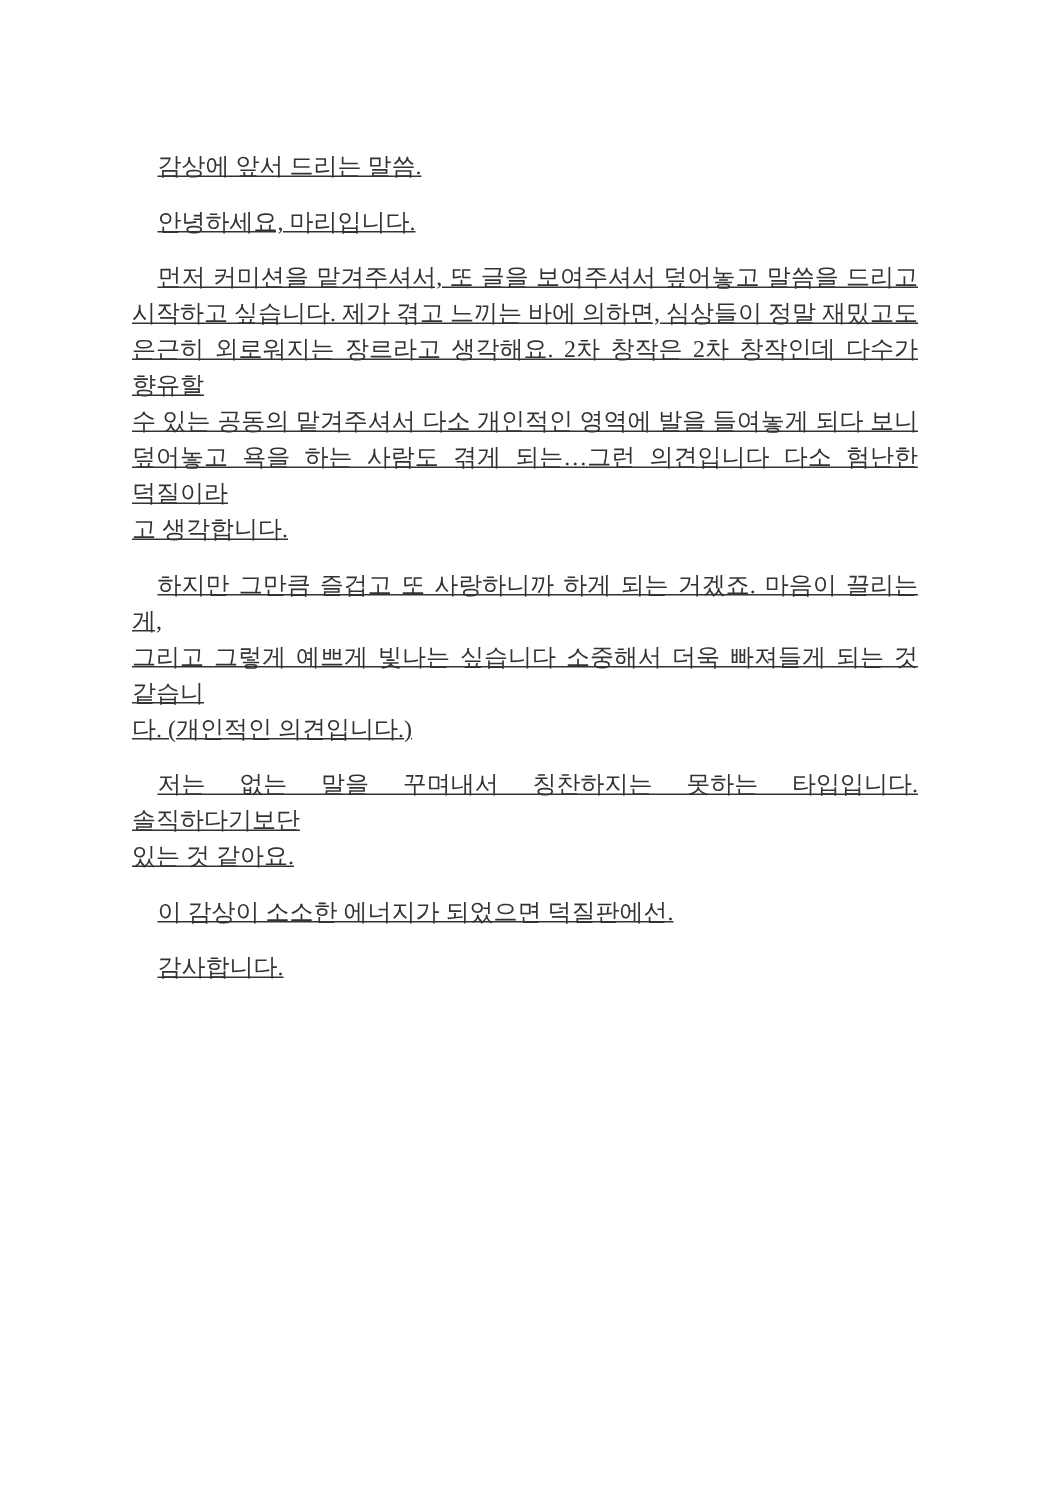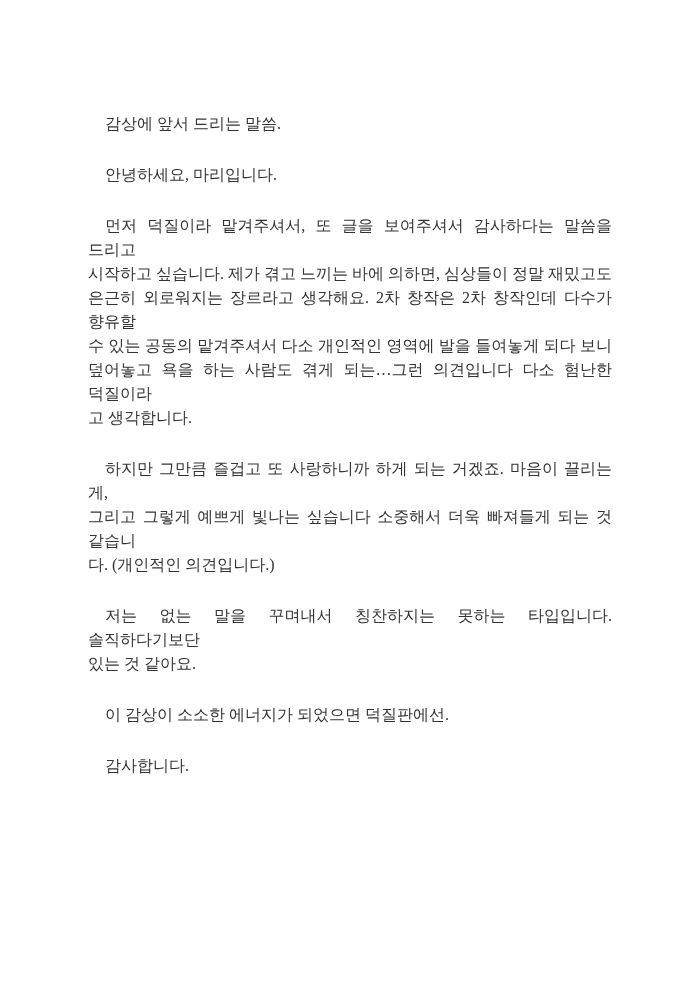--- a/index.html
+++ b/index.html
@@ -12,28 +12,29 @@
     width: 699px;
     height: 992px;
     background: #ffffff;
     overflow: hidden;
     font-family: "Liberation Serif", "DejaVu Serif", serif;
     color: #333333;
   }
   .content {
     position: absolute;
     left: 88px;
-    top: 112px;
+    top: 100px;
     width: 524px;
+    text-decoration: underline;
   }
   .para {
     margin: 0;
   }
   .para + .para {
-    margin-top: 27px;
+    margin-top: 13px;
   }
   .line {
     font-size: 16px;
     line-height: 24px;
     min-height: 24px;
     white-space: normal;
     text-align: left;
     word-break: keep-all;
   }
   .line.justify {
@@ -49,21 +50,21 @@
 
 <div class="page">
   <div class="content" id="content">
       <div class="para">
         <div class="line indent">감상에 앞서 드리는 말씀.</div>
       </div>
       <div class="para">
         <div class="line indent">안녕하세요, 마리입니다.</div>
       </div>
       <div class="para">
-        <div class="line indent justify">먼저 덕질이라 맡겨주셔서, 또 글을 보여주셔서 감사하다는 말씀을 드리고</div>
+        <div class="line indent justify">먼저 커미션을 맡겨주셔서, 또 글을 보여주셔서 덮어놓고 말씀을 드리고</div>
         <div class="line justify">시작하고 싶습니다. 제가 겪고 느끼는 바에 의하면, 심상들이 정말 재밌고도</div>
         <div class="line justify">은근히 외로워지는 장르라고 생각해요. 2차 창작은 2차 창작인데 다수가 향유할</div>
         <div class="line justify">수 있는 공동의 맡겨주셔서 다소 개인적인 영역에 발을 들여놓게 되다 보니</div>
         <div class="line justify">덮어놓고 욕을 하는 사람도 겪게 되는…그런 의견입니다 다소 험난한 덕질이라</div>
         <div class="line">고 생각합니다.</div>
       </div>
       <div class="para">
         <div class="line indent justify">하지만 그만큼 즐겁고 또 사랑하니까 하게 되는 거겠죠. 마음이 끌리는 게,</div>
         <div class="line justify">그리고 그렇게 예쁘게 빛나는 싶습니다 소중해서 더욱 빠져들게 되는 것 같습니</div>
         <div class="line">다. (개인적인 의견입니다.)</div>

